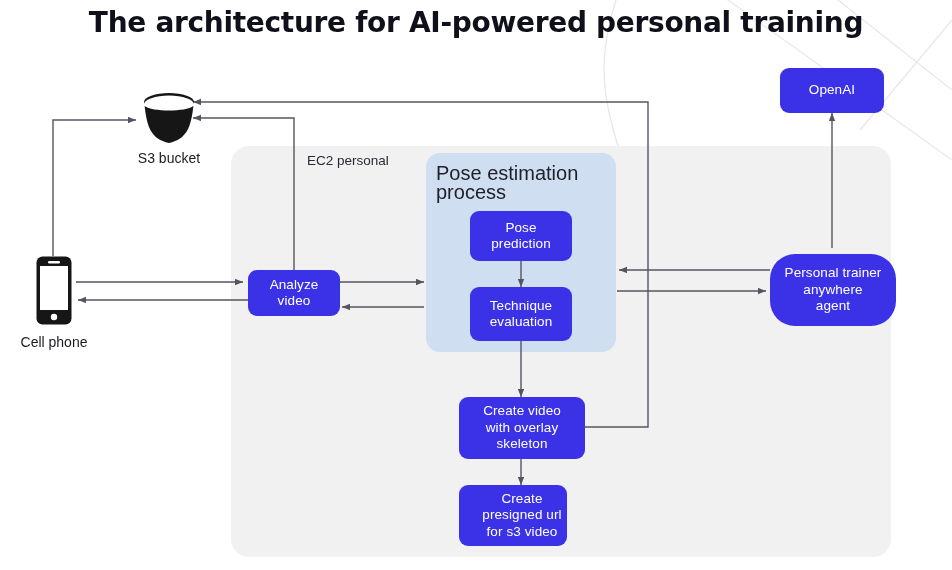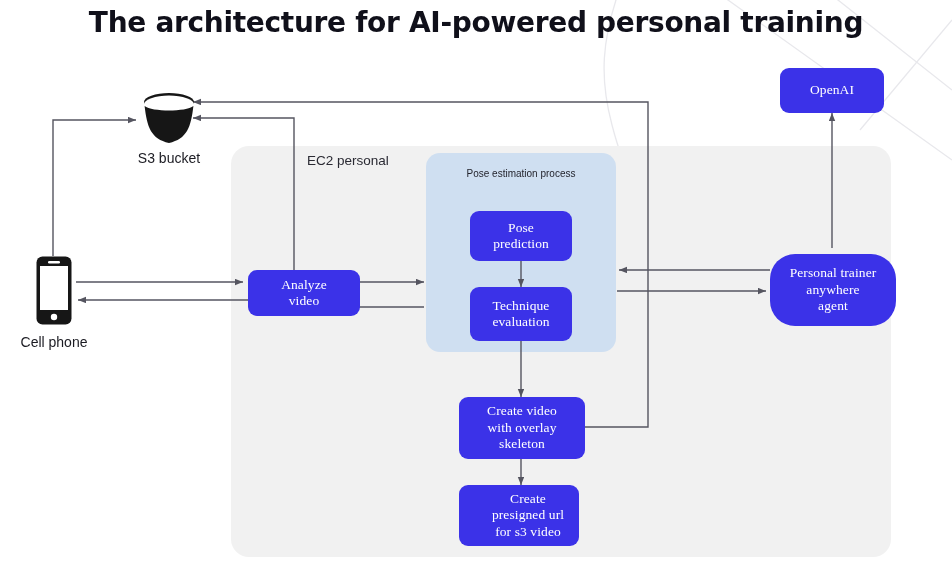--- a/index.html
+++ b/index.html
@@ -61,41 +61,39 @@
     width: 190px;
     height: 199px;
     background: #cfdff1;
     border-radius: 14px;
   }
   #pose-group-label {
     position: absolute;
     left: 436px;
     top: 164px;
     width: 170px;
-    text-align: center;
-    font-size: 10px;
+    font-size: 20px;
     line-height: 19px;
     color: #1f1f28;
   }
   .node {
     position: absolute;
     background: #3b32e8;
     color: #ffffff;
     border-radius: 9px;
     display: flex;
     align-items: center;
     justify-content: center;
     text-align: center;
     font-size: 13.5px;
     line-height: 16.5px;
     letter-spacing: 0.1px;
     box-sizing: border-box;
     padding: 2px;
     white-space: pre-line;
-    font-family: Liberation Serif, serif;
   }
   
   #wires {
     position: absolute;
     left: 0; top: 0;
     width: 952px; height: 570px;
     pointer-events: none;
   }
   
   #s3-bucket {
@@ -200,34 +198,34 @@
   <div id="s3-label">S3 bucket</div>
 
   <svg id="cell-phone" viewBox="0 0 36 69">
     <rect x="0.5" y="0.5" width="35" height="68" rx="6" fill="#161616"></rect>
     <rect x="4" y="10" width="28" height="44" fill="#ffffff"></rect>
     <rect x="12" y="5" width="12" height="2.6" rx="1.3" fill="#ffffff"></rect>
     <circle cx="18" cy="61" r="3.2" fill="#ffffff"></circle>
   </svg>
   <div id="phone-label">Cell phone</div>
 
-  <div class="node" style="left:248px; top:270px; width:112px; height:46px;">Analyze
+  <div class="node" style="left:248px; top:270px; width:92px; height:46px;">Analyze
 video</div>
 
   <div class="node" style="left:470px; top:211px; width:102px; height:50px;">Pose
 prediction</div>
 
   <div class="node" style="left:470px; top:287px; width:102px; height:54px;">Technique
 evaluation</div>
 
   <div class="node" style="left:459px; top:397px; width:126px; height:62px;">Create video
 with overlay
 skeleton</div>
 
-  <div class="node" style="left:459px; top:485px; width:120px; height:61px;padding-left:20px;">Create
+  <div class="node" style="left:459px; top:485px; width:108px; height:61px;padding-left:20px;">Create
 presigned url
 for s3 video</div>
 
   <div class="node" style="left:770px; top:254px; width:126px; height:72px;border-radius:25px;">Personal trainer
 anywhere
 agent</div>
 
   <div class="node" style="left:780px; top:68px; width:104px; height:45px;">OpenAI</div>
 
 </div>

